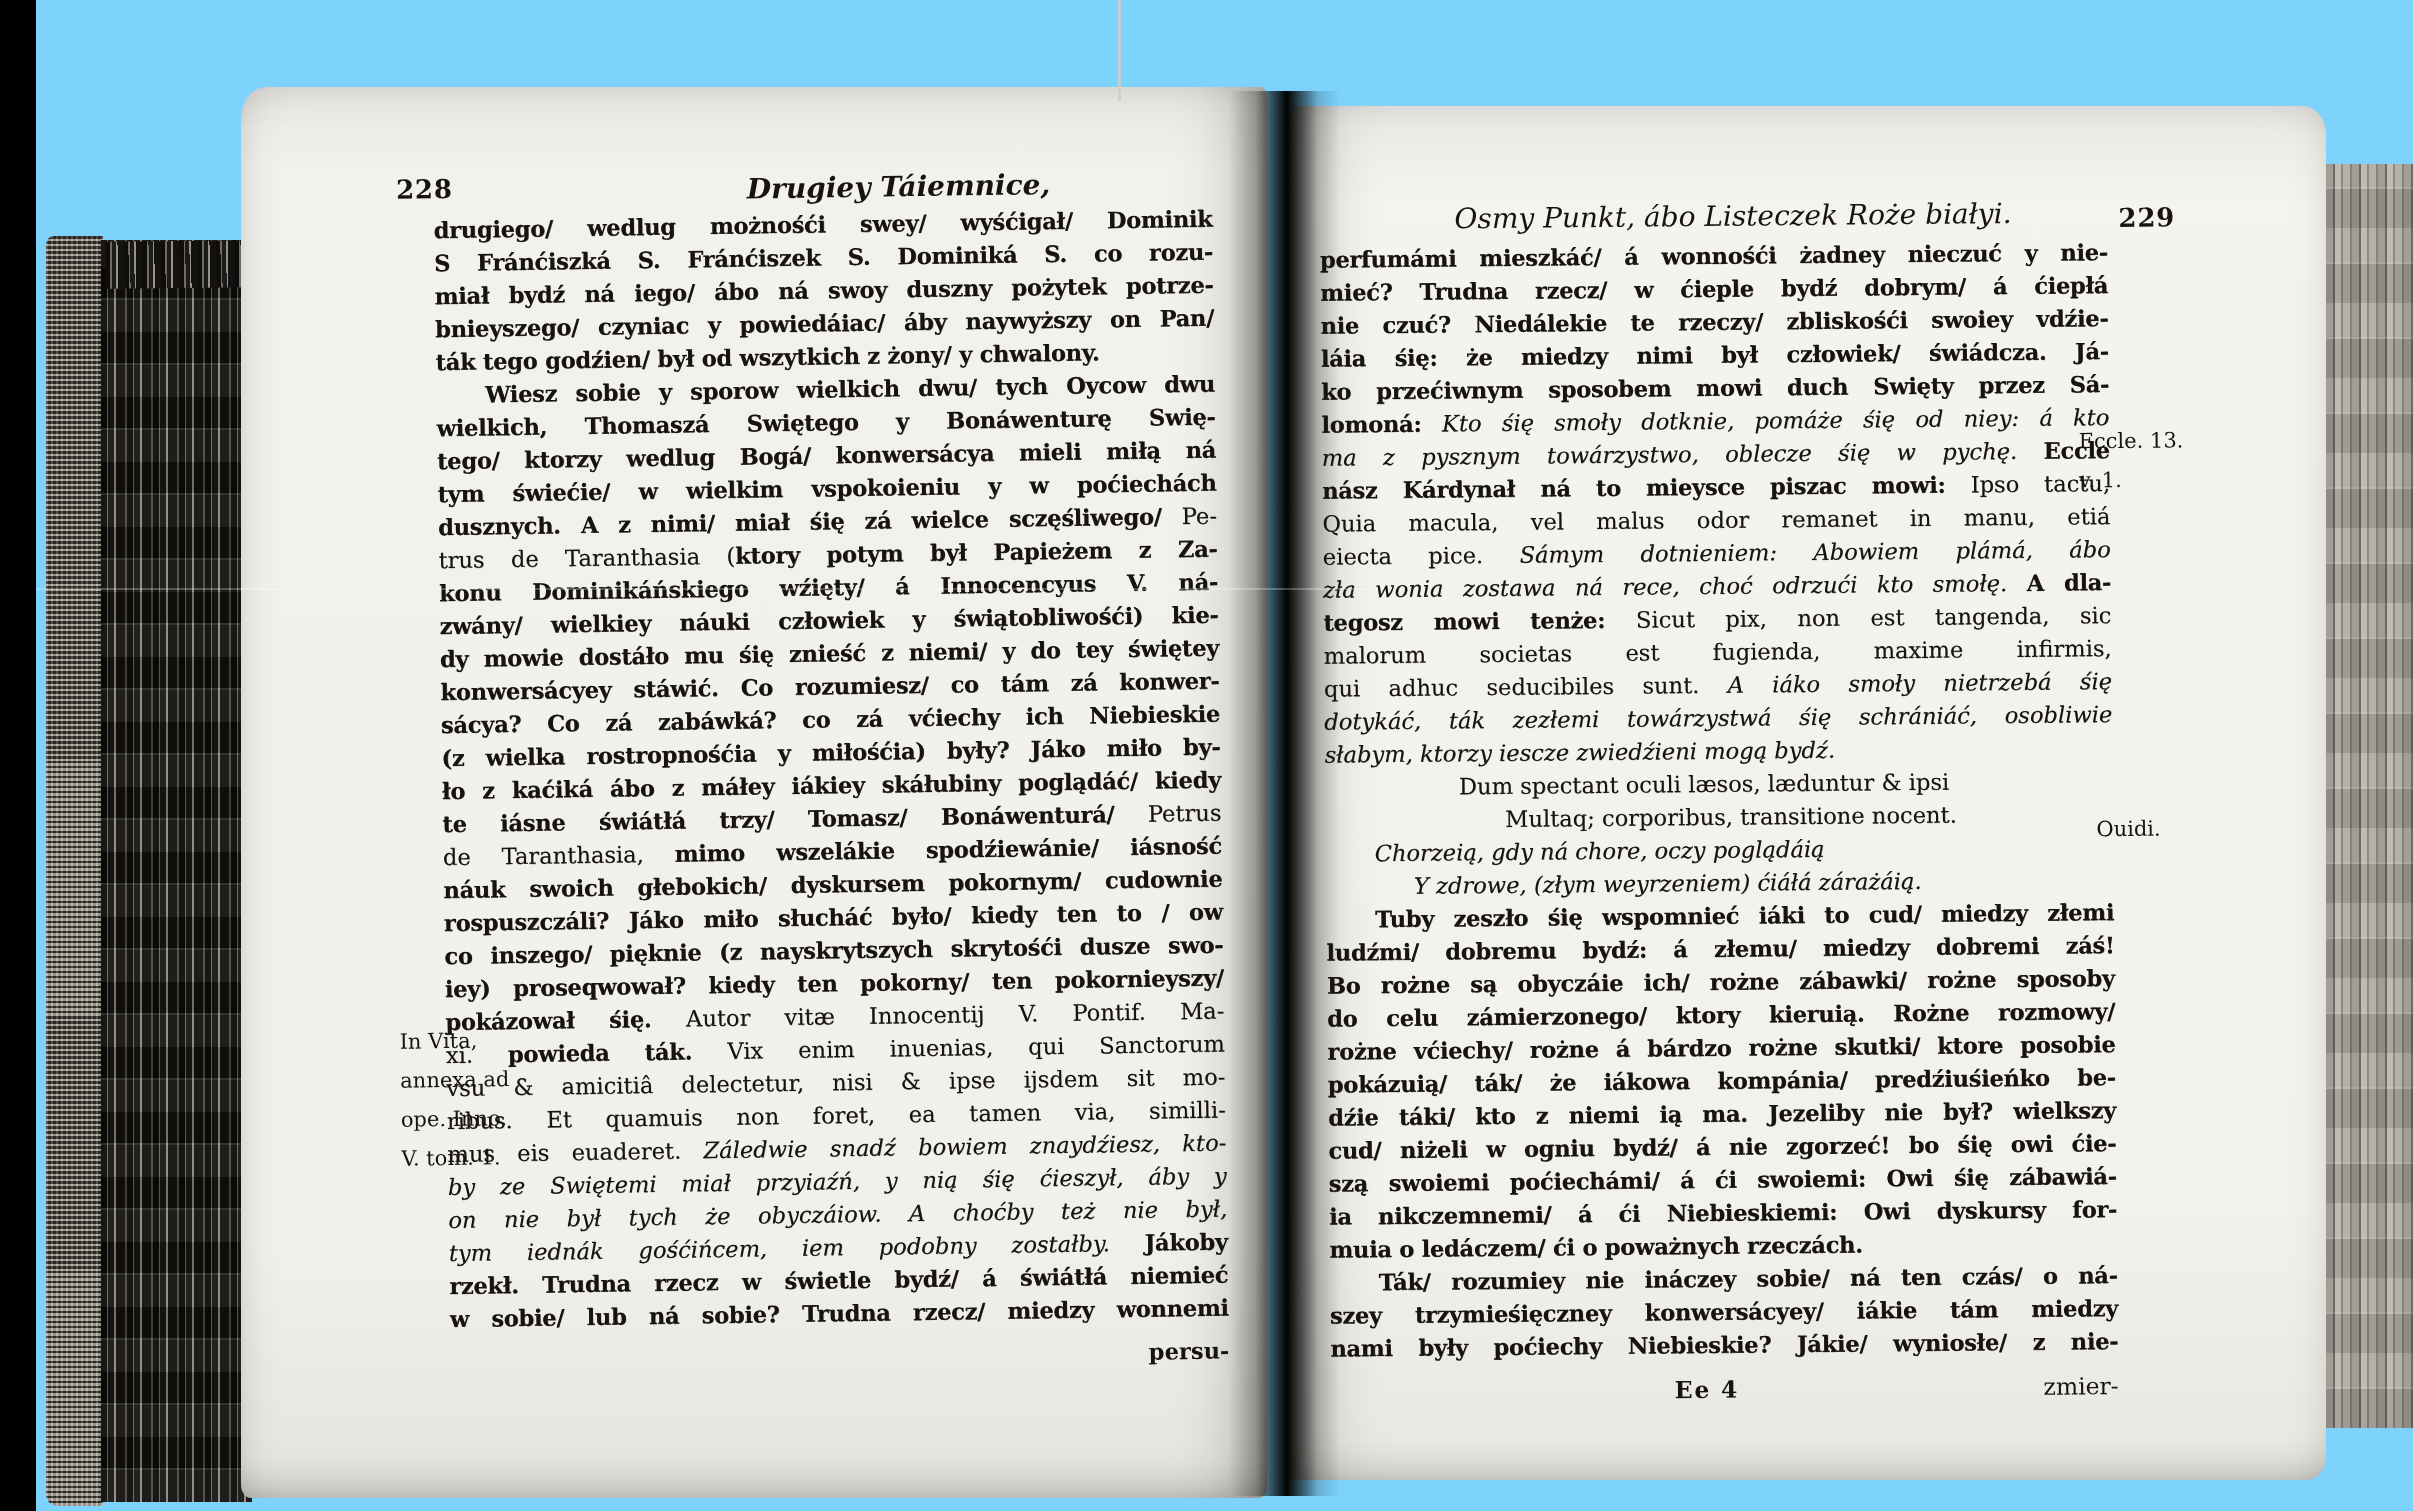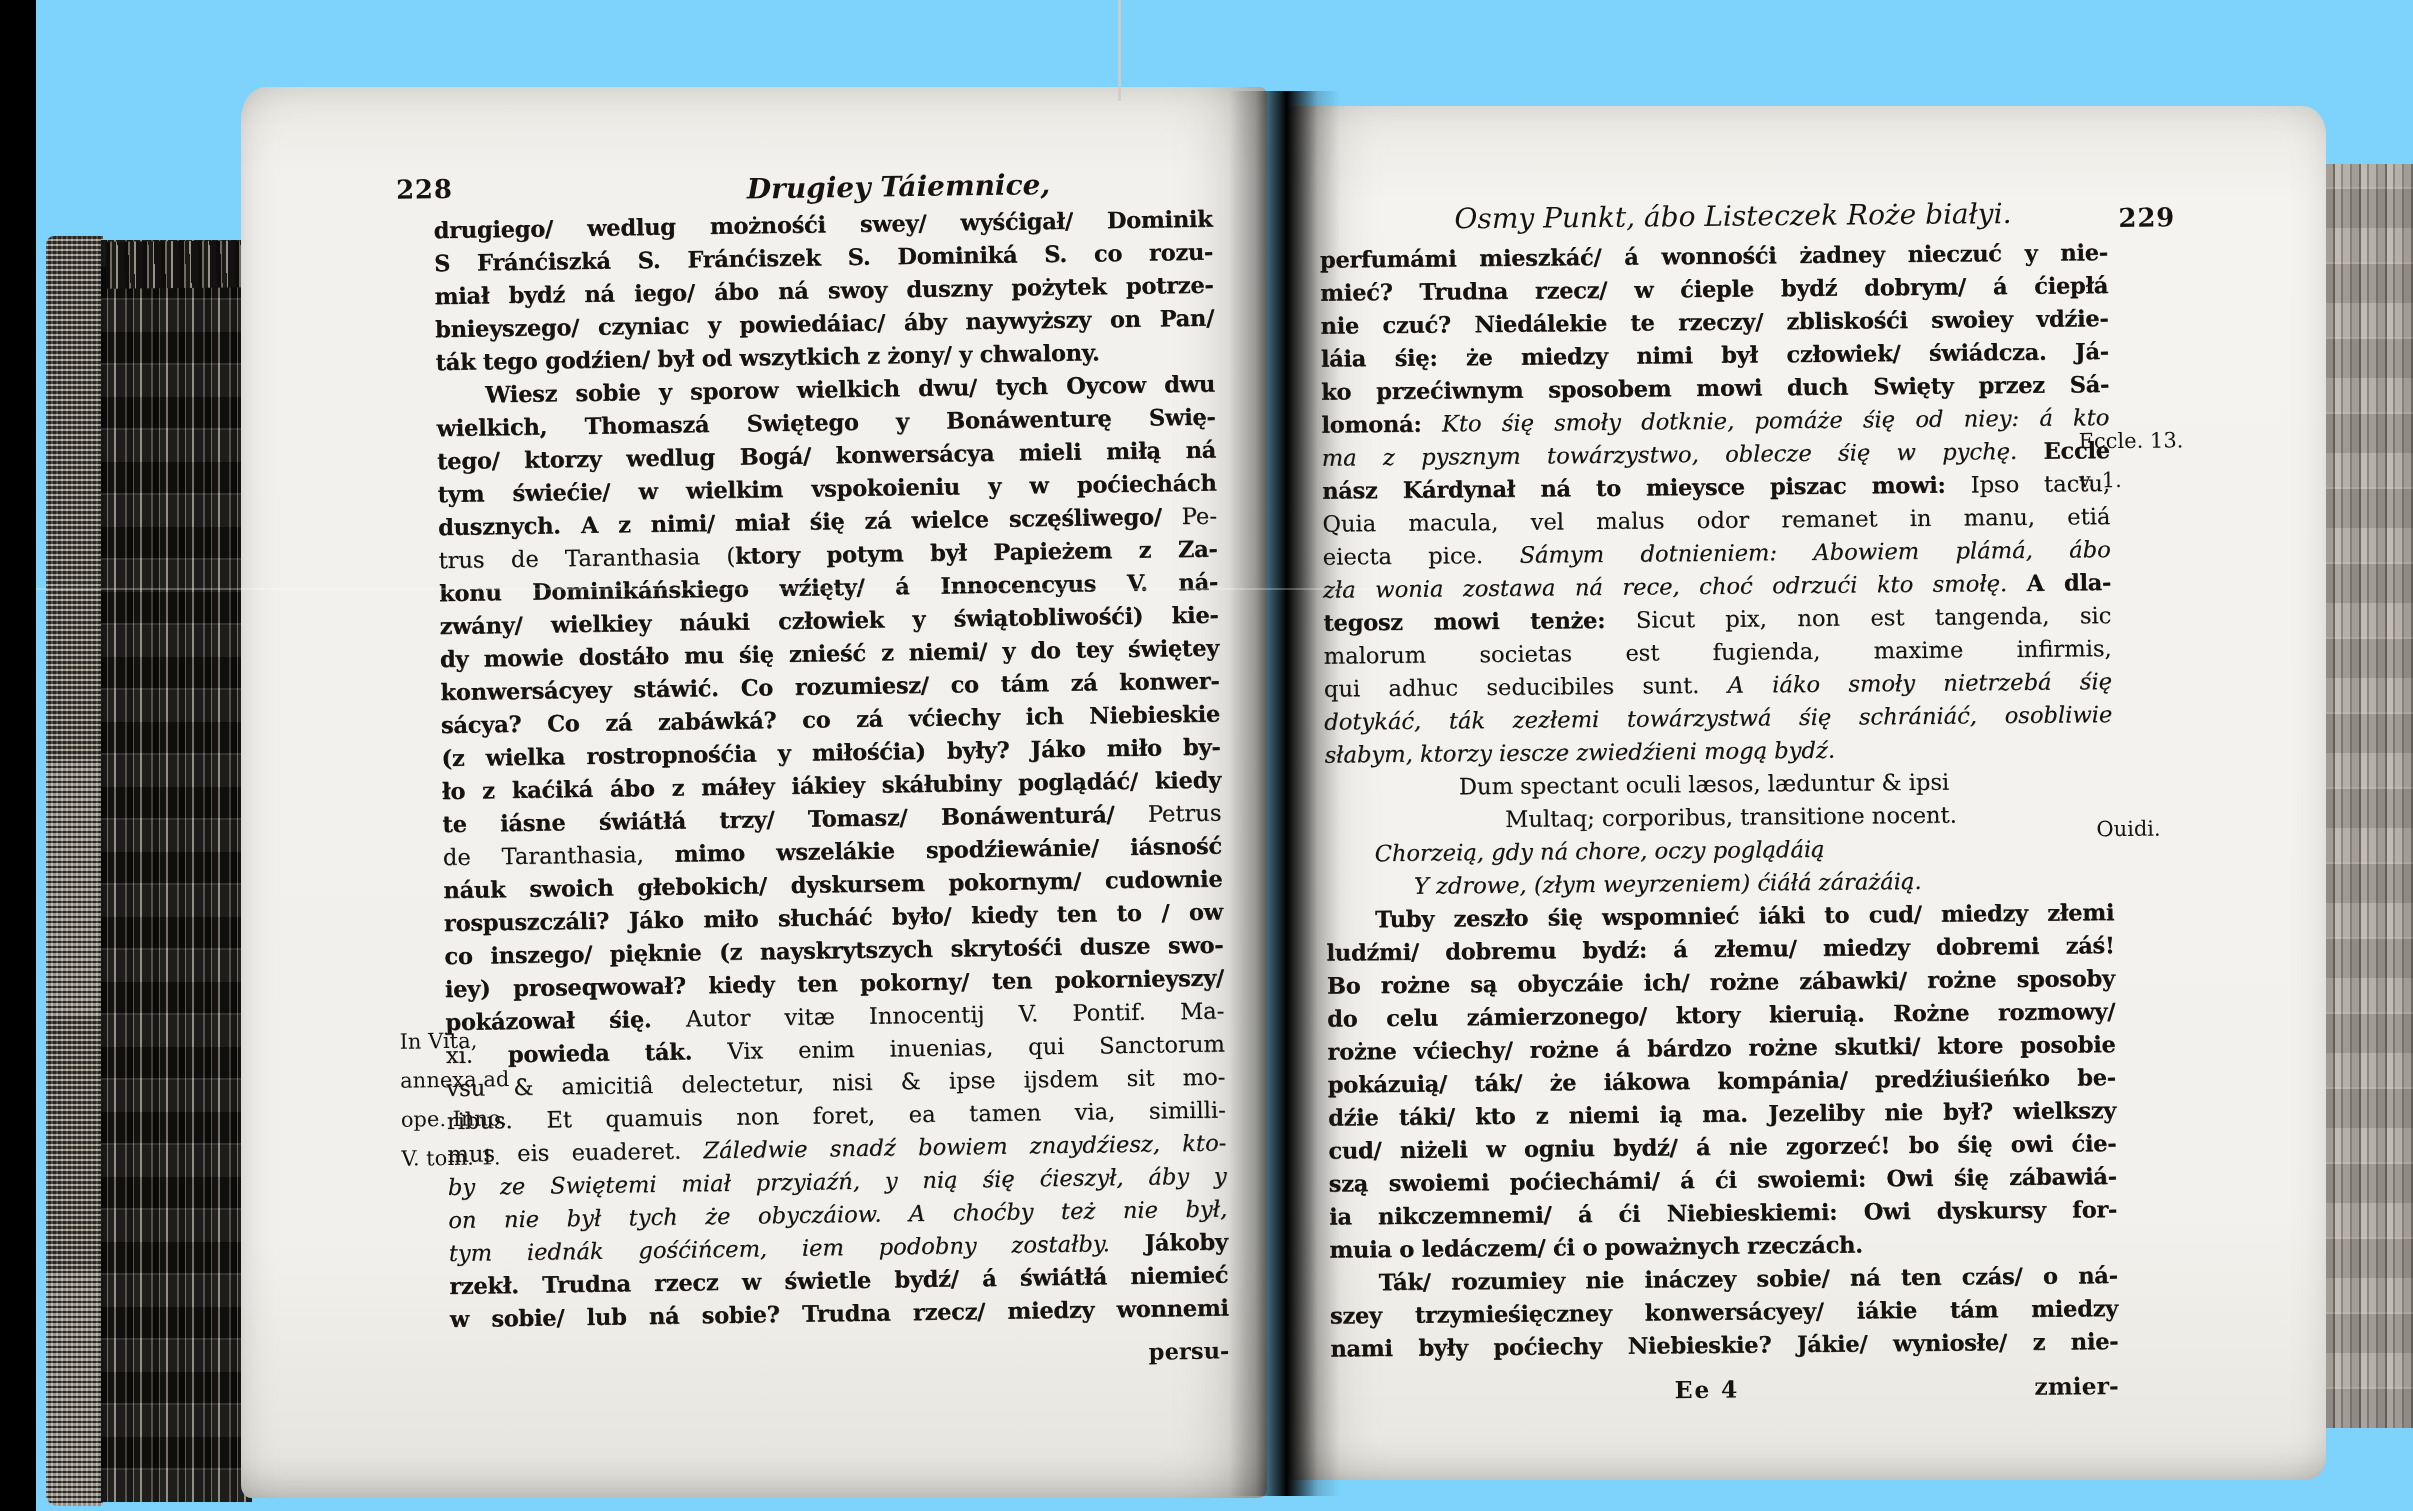--- a/index.html
+++ b/index.html
@@ -52,21 +52,21 @@
   .i1{padding-left:49px;}.i2{padding-left:88px;}.i3{padding-left:134px;}.i4{padding-left:180px;}
   .sf{font-weight:700;letter-spacing:-0.3px;text-shadow:0.3px 0.3px 0.4px rgba(22,19,16,.6);}
   .sr{font-weight:400;text-shadow:0.3px 0.3px 0.3px rgba(22,19,16,.45);}
   .si{font-style:italic;font-weight:400;text-shadow:0.3px 0.3px 0.3px rgba(22,19,16,.5);}
 
   .margin-note{font-size:21px;line-height:39px;}
   .mn-ln{white-space:nowrap;}
   .catchword{font-weight:700;font-size:22.6px;text-align:right;}
   .sig-row{font-size:23.5px;}
   .sig{position:absolute;left:344px;font-weight:700;letter-spacing:1.7px;}
-  .cw2{position:absolute;right:0;font-weight:700;}
+  .cw2{position:absolute;right:0;font-weight:400;}
 </style>
 </head>
 <body>
 
 <div id="canvas">
 
   <div class="abs" id="cloth"></div>
   <div class="abs" id="stack-left"></div>
   <div class="abs" id="stack-top"></div>
   <div class="abs" id="fore-right"></div>

